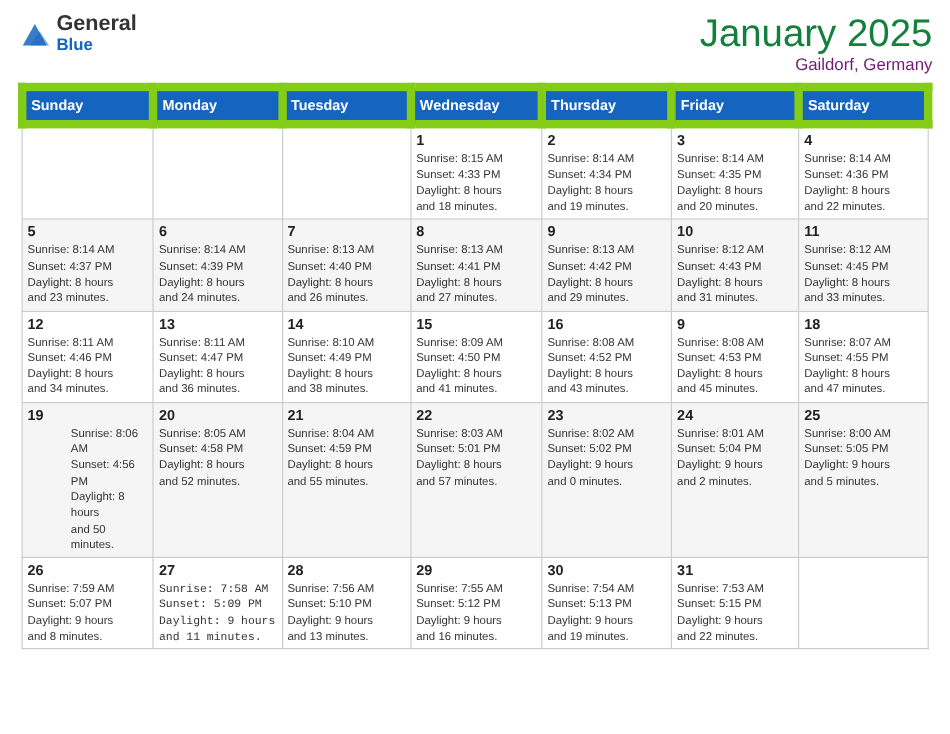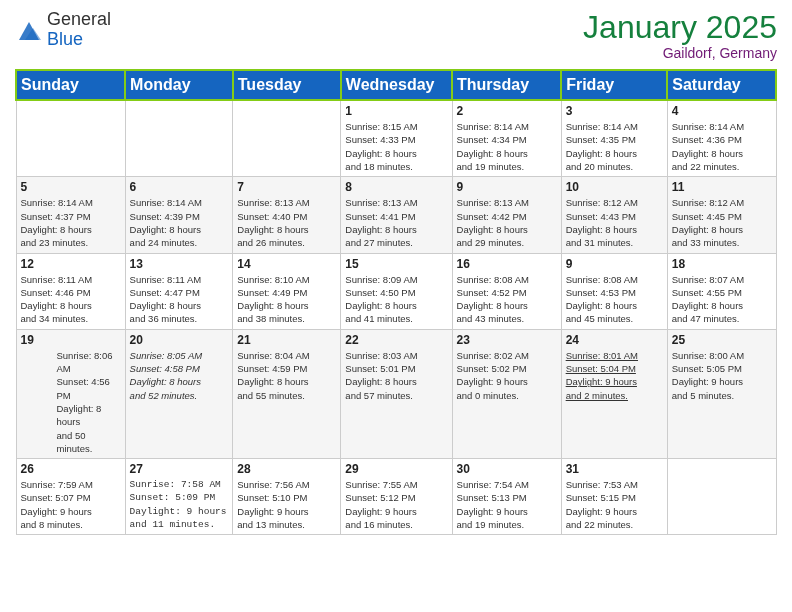--- a/index.html
+++ b/index.html
@@ -26,26 +26,26 @@
       align-items: center;
       gap: 4px;
     }
     .logo-text {
       display: flex;
       flex-direction: column;
       line-height: 1.1;
     }
     .logo-general {
       font-size: 18px;
-      font-weight: normal;
+      font-weight: bold;
       color: #333;
     }
     .logo-blue {
-      font-size: 18px;
-      font-weight: normal;
+      font-size: 14px;
+      font-weight: bold;
       color: #1565c0;
     }
     .logo-icon {
       width: 28px;
       height: 28px;
     }
     .title-block {
       text-align: right;
     }
     .month-title {
@@ -59,25 +59,25 @@
       color: #701a75;
     }
     .calendar {
       width: 100%;
       border-collapse: collapse;
       border: 1px solid #ccc;
     }
     .calendar thead tr th {
       background: #1565c0;
       color: #fff;
-      font-size: 16px;
+      font-size: 12px;
       font-weight: bold;
       padding: 5px 4px;
       text-align: left;
-      border: 2px solid #84cc16;
+      border: 7px solid #84cc16;
     }
     .calendar tbody tr td {
       vertical-align: top;
       border: 1px solid #ccc;
       padding: 3px 4px;
       width: 113px;
       min-height: 80px;
       background: #fff;
     }
     .calendar tbody tr:nth-child(even) td {
@@ -271,21 +271,21 @@
         <tr>
           <td>
             <div class="day-number">19</div>
             <div class="day-info" style="white-space: pre-line; margin-left: 36px;">Sunrise: 8:06 AM
 Sunset: 4:56 PM
 Daylight: 8 hours
 and 50 minutes.</div>
           </td>
           <td>
             <div class="day-number">20</div>
-            <div class="day-info" style="white-space: pre-line; font-style: italic;">Sunrise: 8:05 AM
+            <div class="day-info" style="white-space: pre-line;">Sunrise: 8:05 AM
 Sunset: 4:58 PM
 Daylight: 8 hours
 and 52 minutes.</div>
           </td>
           <td>
             <div class="day-number">21</div>
             <div class="day-info" style="white-space: pre-line;">Sunrise: 8:04 AM
 Sunset: 4:59 PM
 Daylight: 8 hours
 and 55 minutes.</div>
@@ -299,21 +299,21 @@
           </td>
           <td>
             <div class="day-number">23</div>
             <div class="day-info" style="white-space: pre-line;">Sunrise: 8:02 AM
 Sunset: 5:02 PM
 Daylight: 9 hours
 and 0 minutes.</div>
           </td>
           <td>
             <div class="day-number">24</div>
-            <div class="day-info" style="white-space: pre-line; text-decoration: underline;">Sunrise: 8:01 AM
+            <div class="day-info" style="white-space: pre-line;">Sunrise: 8:01 AM
 Sunset: 5:04 PM
 Daylight: 9 hours
 and 2 minutes.</div>
           </td>
           <td>
             <div class="day-number">25</div>
             <div class="day-info" style="white-space: pre-line;">Sunrise: 8:00 AM
 Sunset: 5:05 PM
 Daylight: 9 hours
 and 5 minutes.</div>

